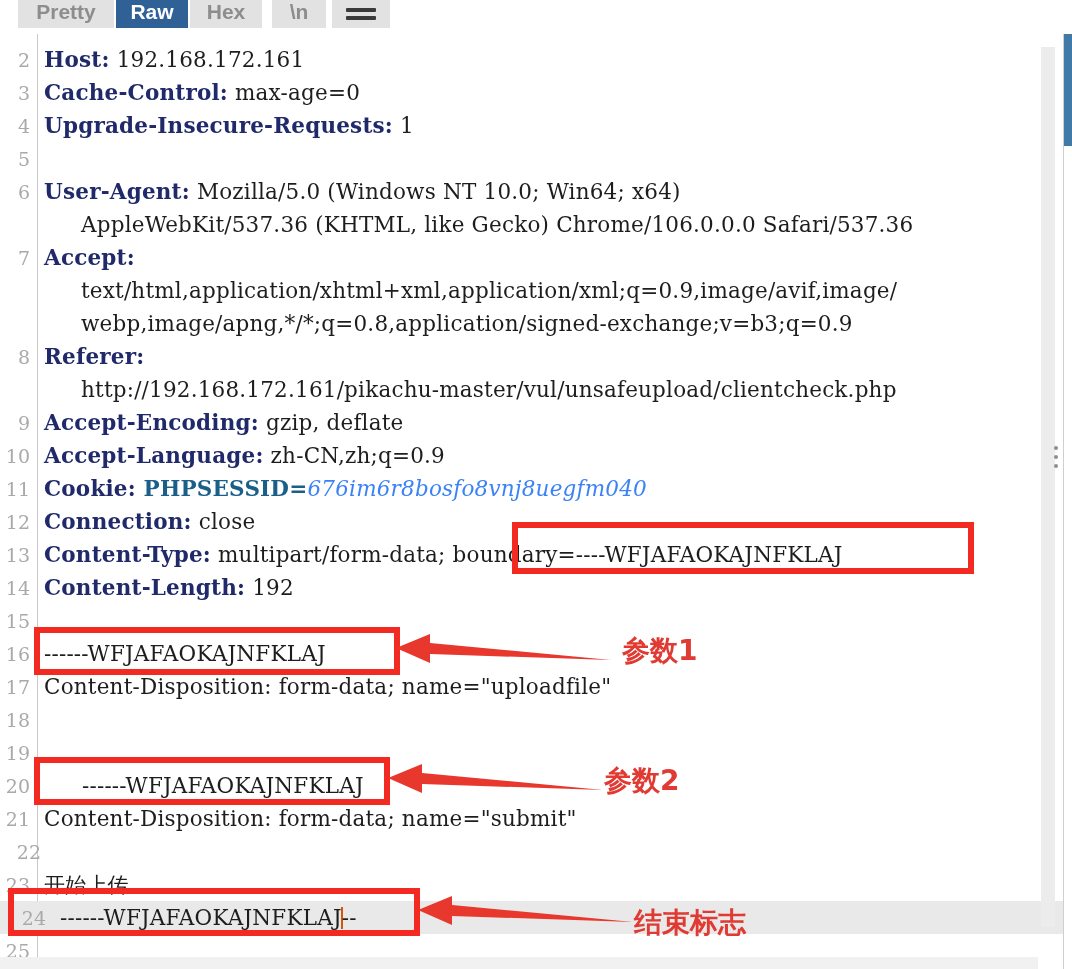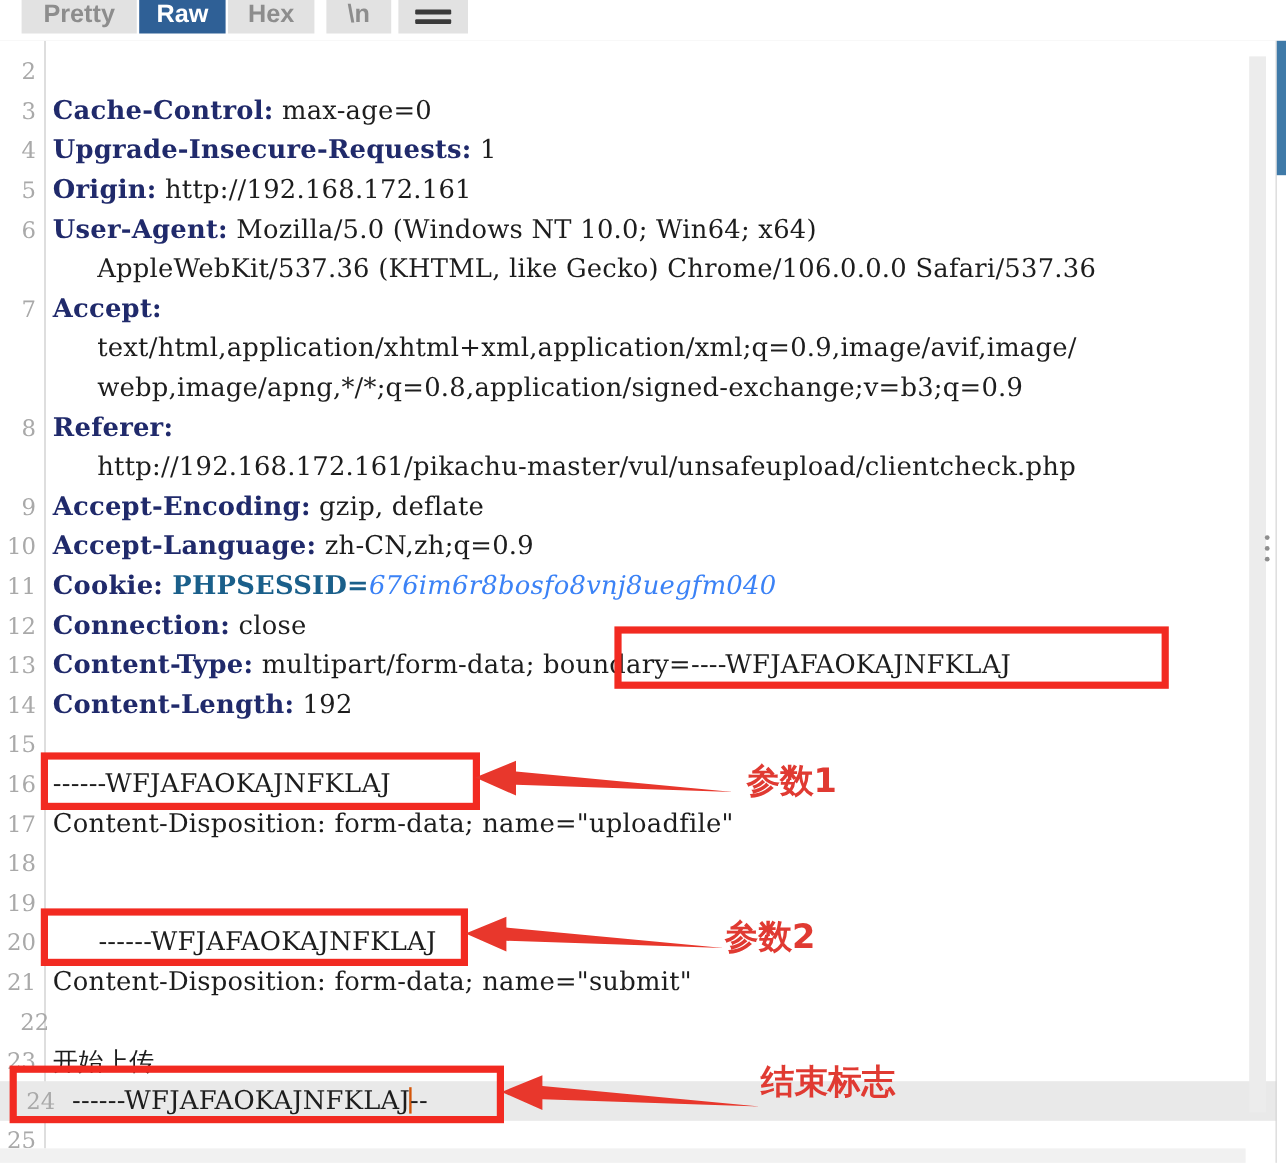--- a/index.html
+++ b/index.html
@@ -128,32 +128,32 @@
         <i></i>
       </span>
   </div>
 </div>
 
 <div id="editor">
   <div id="gutter-rule"></div>
   <div id="lines-host">
       <div class="row" style="top: 9px;">
         <span class="lno">2</span>
+        <span class="code"><span class="hdr">Host:</span><span> 192.168.172.161</span></span>
       </div>
       <div class="row" style="top: 42px;">
         <span class="lno">3</span>
         <span class="code"><span class="hdr">Cache-Control:</span><span> max-age=0</span></span>
       </div>
       <div class="row" style="top: 75px;">
         <span class="lno">4</span>
         <span class="code"><span class="hdr">Upgrade-Insecure-Requests:</span><span> 1</span></span>
       </div>
       <div class="row" style="top: 108px;">
         <span class="lno">5</span>
-        <span class="code"><span class="hdr">Origin:</span><span> http://192.168.172.161</span></span>
       </div>
       <div class="row" style="top: 141px;">
         <span class="lno">6</span>
         <span class="code"><span class="hdr">User-Agent:</span><span> Mozilla/5.0 (Windows NT 10.0; Win64; x64)</span></span>
       </div>
       <div class="row" style="top: 174px;">
         <span class="lno"></span>
         <span class="code cont">AppleWebKit/537.36 (KHTML, like Gecko) Chrome/106.0.0.0 Safari/537.36</span>
       </div>
       <div class="row" style="top: 207px;">
@@ -260,21 +260,21 @@
   <div class="redbox" style="left:34px;top:757px;width:356px;height:48px;"></div>
   <svg style="position:absolute;left:388px;top:758px;" width="220" height="46">
     <polygon points="0,20 34,6 34,15 215,32 34,26 34,35" fill="#e8372c"></polygon>
   </svg>
   <div class="cnlabel" style="left:604px;top:762px;">参数2</div>
 
   <div class="redbox" style="left:8px;top:888px;width:412px;height:48px;"></div>
   <svg style="position:absolute;left:418px;top:890px;" width="220" height="46">
     <polygon points="0,20 34,6 34,15 215,32 34,26 34,35" fill="#e8372c"></polygon>
   </svg>
-  <div class="cnlabel" style="left:634px;top:883px;">结束标志</div>
+  <div class="cnlabel" style="left:634px;top:904px;">结束标志</div>
 </div>
 
 <div id="vtrack"></div>
 <div id="vrule"></div>
 <div id="vthumb-outer"></div>
 <div id="vthumb"></div>
 <div id="dragdots">
     <i></i>
     <i></i>
     <i></i>

